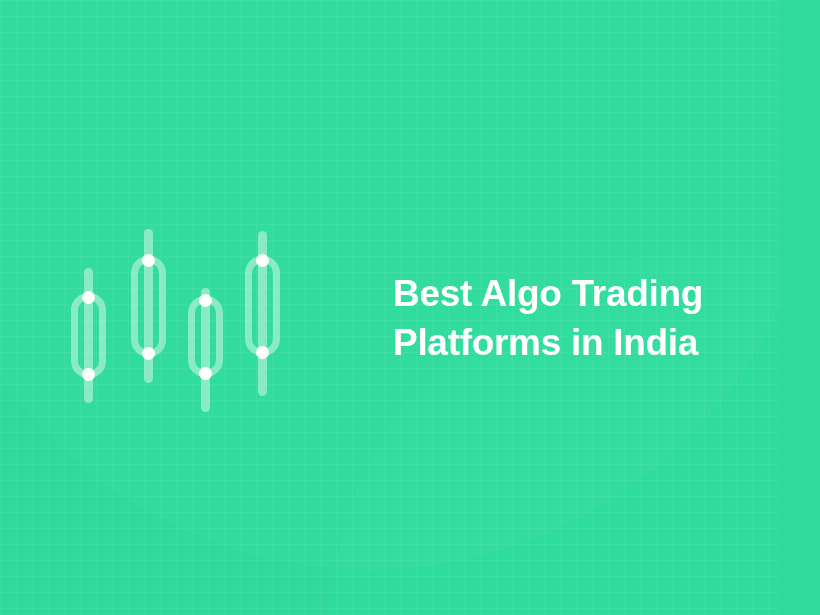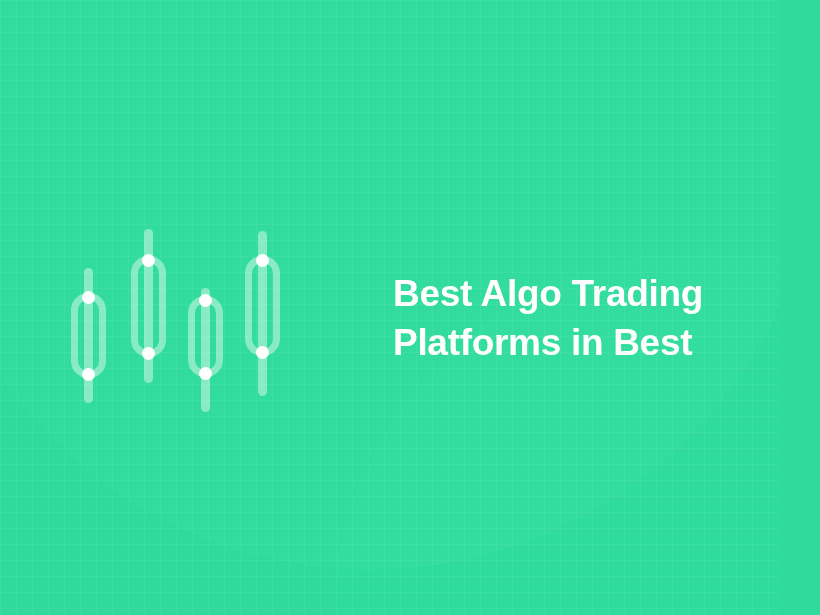--- a/index.html
+++ b/index.html
@@ -134,16 +134,16 @@
       <div class="candle">
         <div class="wick" style="left: 257.5px; top: 231px; height: 165px;"></div>
         <div class="body" style="left: 244.5px; top: 256px; height: 100px;"></div>
         <div class="dot" style="left: 255.5px; top: 253.5px;"></div>
         <div class="dot" style="left: 255.5px; top: 345.5px;"></div>
       </div>
     </div>
 
   <div class="headline">
     <span class="line">Best Algo Trading</span>
-    <span class="line">Platforms in Best</span>
+    <span class="line">Platforms in India</span>
   </div>
 
 </div>
 
 </body></html>

